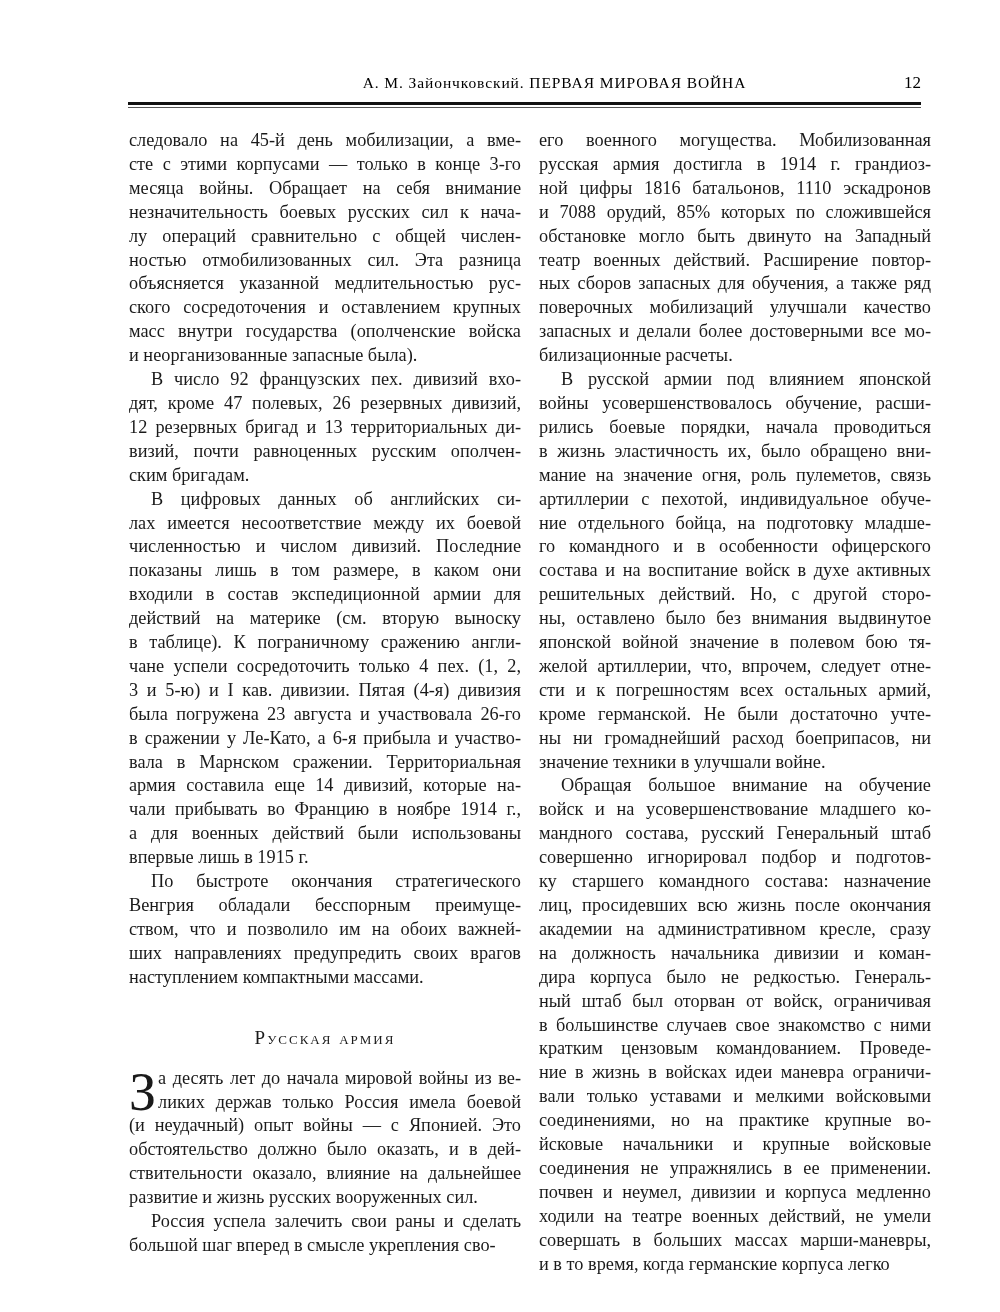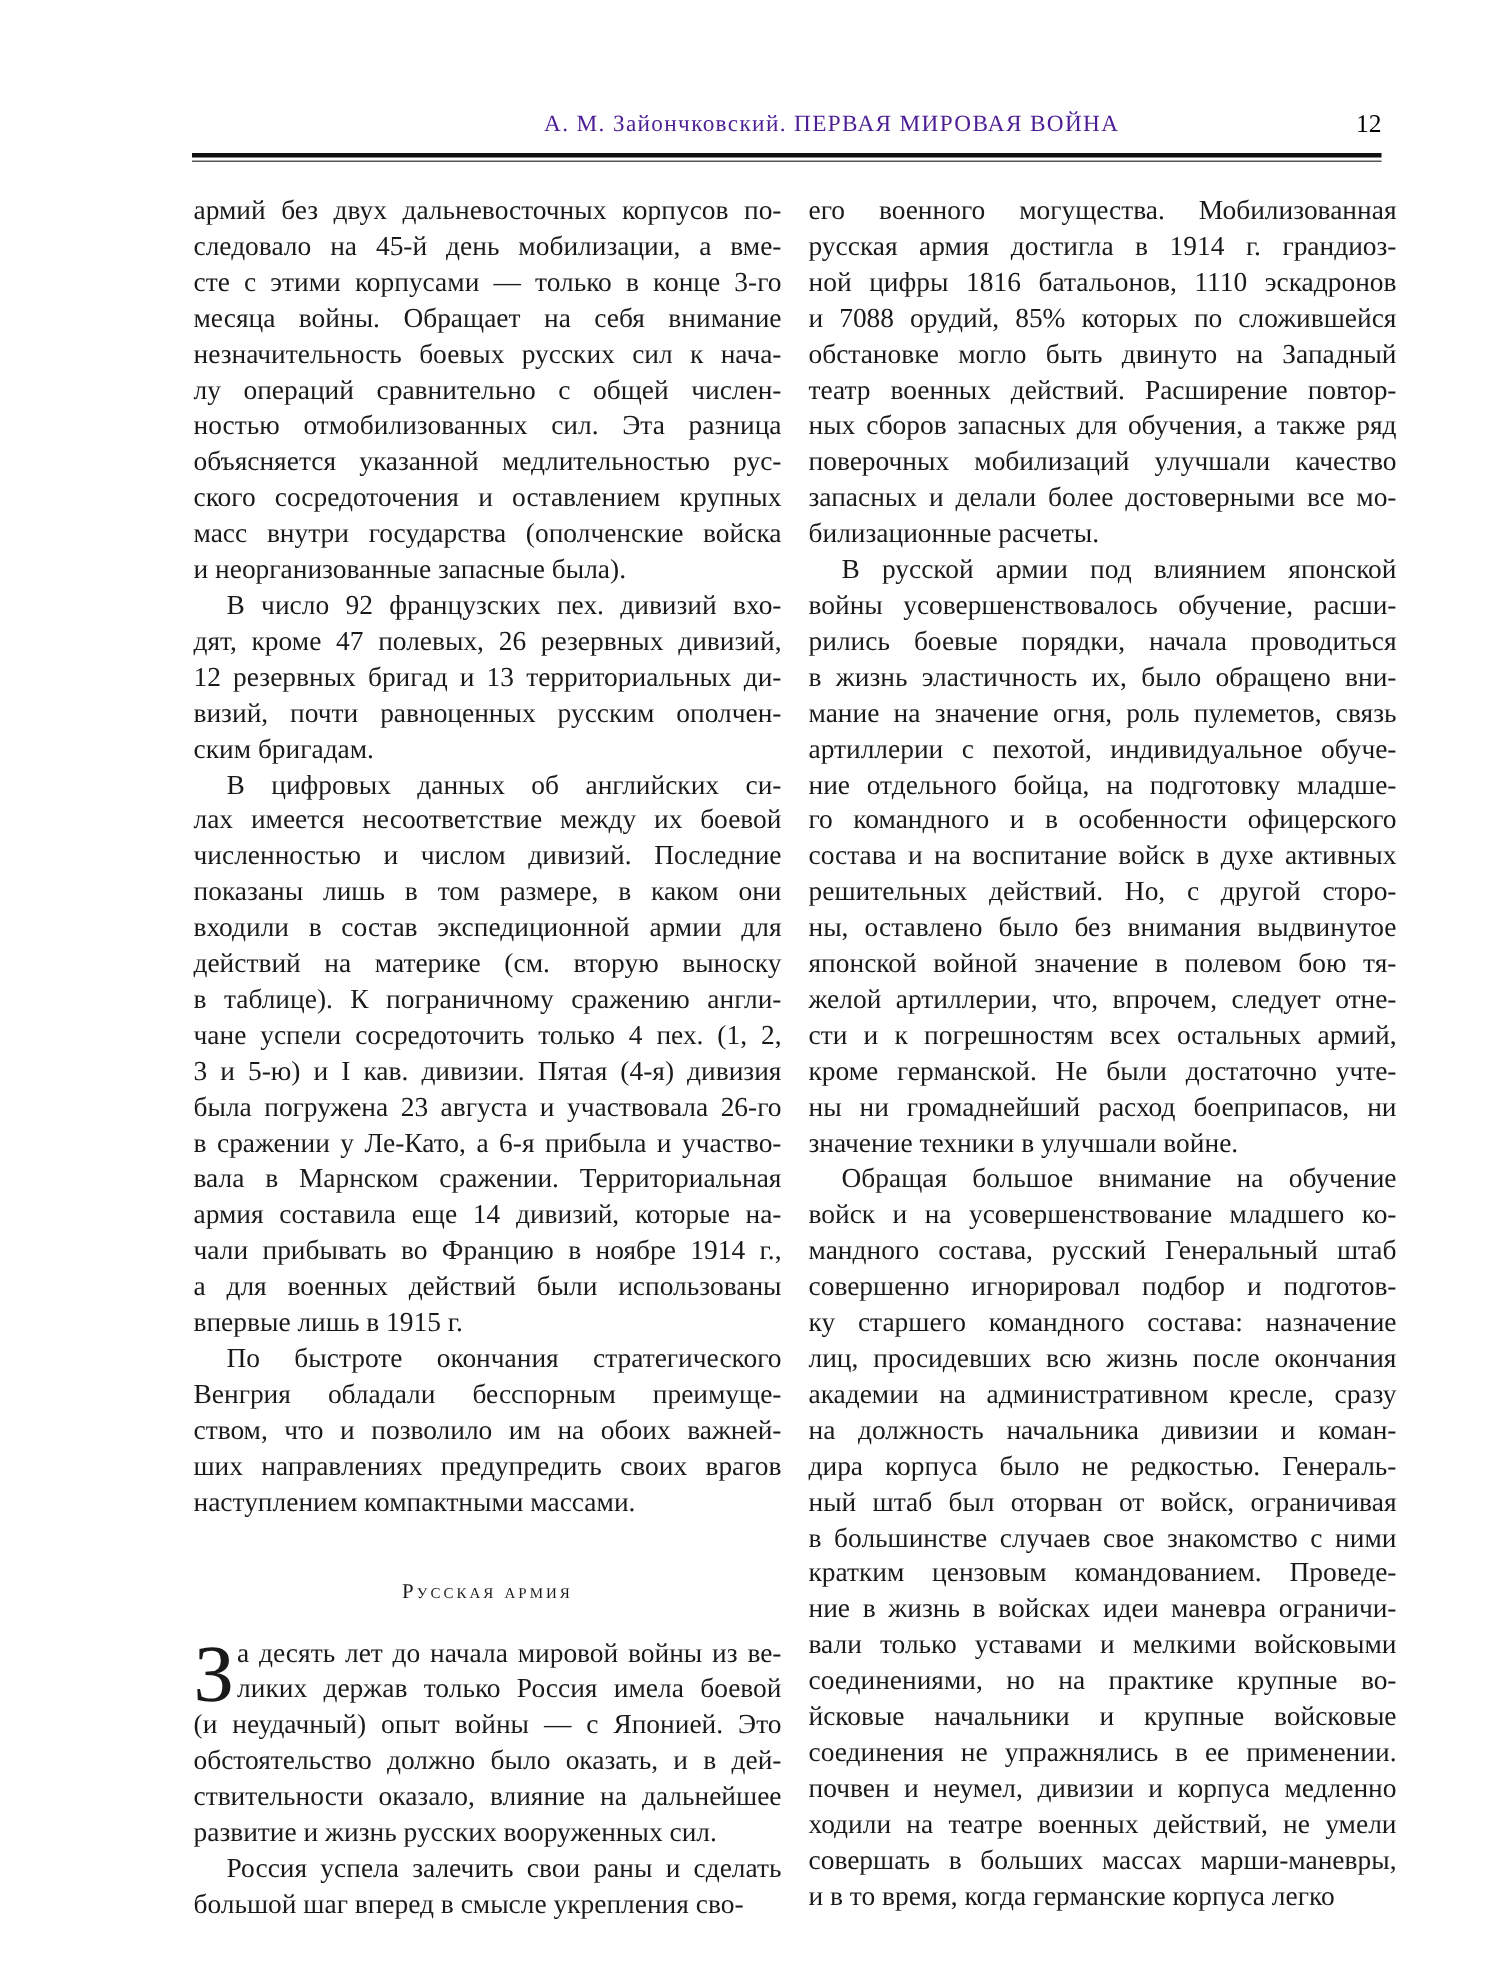--- a/index.html
+++ b/index.html
@@ -1,45 +1,44 @@
 <!DOCTYPE html>
 <html><head>
 <meta charset="utf-8">
 <style>
   html, body { margin: 0; padding: 0; background: #ffffff; }
   body { width: 1000px; height: 1312px; position: relative; overflow: hidden; color: #1a1a1a; }
   .page-header { position: absolute; left: 128px; top: 74px; width: 793px; height: 24px; font-family: "Liberation Serif", serif; }
-  .running-title { position: absolute; left: 0; right: 60px; top: 0; text-align: center; font-size: 15.5px; letter-spacing: 0.9px; color: #4c1d95; padding-left: 120px; }
+  .running-title { position: absolute; left: 0; right: 60px; top: 0; text-align: center; font-size: 15.5px; letter-spacing: 0.9px; color: #000000; padding-left: 120px; }
   .page-number { position: absolute; right: 0; top: -1px; font-size: 17px; color: #000000; }
   .rule-thick { position: absolute; left: 128px; top: 102px; width: 793px; height: 3px; background: #111; }
   .rule-thin { position: absolute; left: 128px; top: 107px; width: 793px; height: 1px; background: #555; }
   .column { position: absolute; top: 129px; width: 392px; font-family: "Liberation Serif", serif; font-size: 18.3px; line-height: 23.9px; text-align: justify; color: #1a1a1a; }
   .col-left { left: 129px; }
   .col-right { left: 539px; }
   .column p { margin: 0; }
   .line { display: block; text-align: justify; text-align-last: justify; white-space: nowrap; overflow: visible; }
   .line.last { text-align-last: left; }
-  .section-heading { margin: 36px 0 18px 0; text-align: center; font-variant: small-caps; letter-spacing: 2px; font-size: 14px; line-height: 23px; }
+  .section-heading { margin: 36px 0 18px 0; text-align: center; font-variant: small-caps; letter-spacing: 2px; font-size: 19px; line-height: 23px; }
   .dropcap-para { position: relative; }
   .dropcap { float: left; font-size: 54px; line-height: 44px; margin: 3px 2px 0 0; font-family: "Liberation Serif", serif; }
 </style>
 </head>
 <body>
 
 <div class="page-header">
   <div class="running-title">А. М. Зайончковский. ПЕРВАЯ МИРОВАЯ ВОЙНА</div>
   <div class="page-number">12</div>
 </div>
 <div class="rule-thick"></div>
 <div class="rule-thin"></div>
 
 <div class="column col-left">
   <div id="left-paras">
       <p>
-        <span class="line">армий без двух дальневосточных корпусов по-</span>
         <span class="line">следовало на 45-й день мобилизации, а вме-</span>
         <span class="line">сте с этими корпусами — только в конце 3-го</span>
         <span class="line">месяца войны. Обращает на себя внимание</span>
         <span class="line">незначительность боевых русских сил к нача-</span>
         <span class="line">лу операций сравнительно с общей числен-</span>
         <span class="line">ностью отмобилизованных сил. Эта разница</span>
         <span class="line">объясняется указанной медлительностью рус-</span>
         <span class="line">ского сосредоточения и оставлением крупных</span>
         <span class="line">масс внутри государства (ополченские войска</span>
         <span class="line last">и неорганизованные запасные была).</span>

